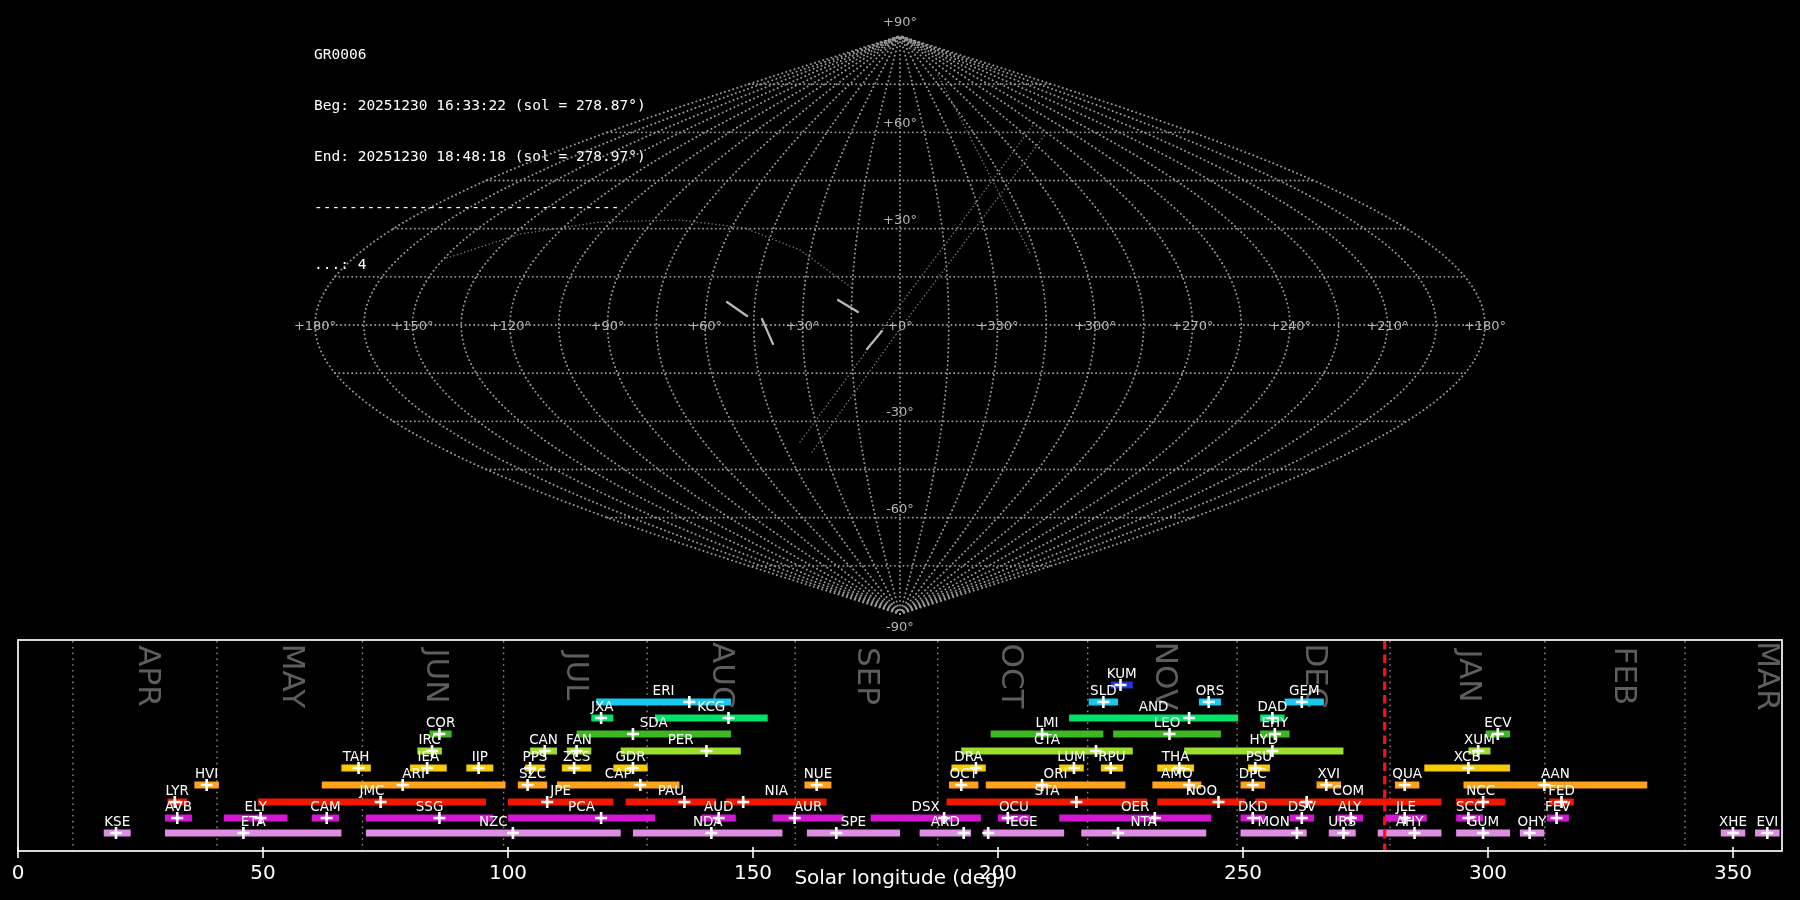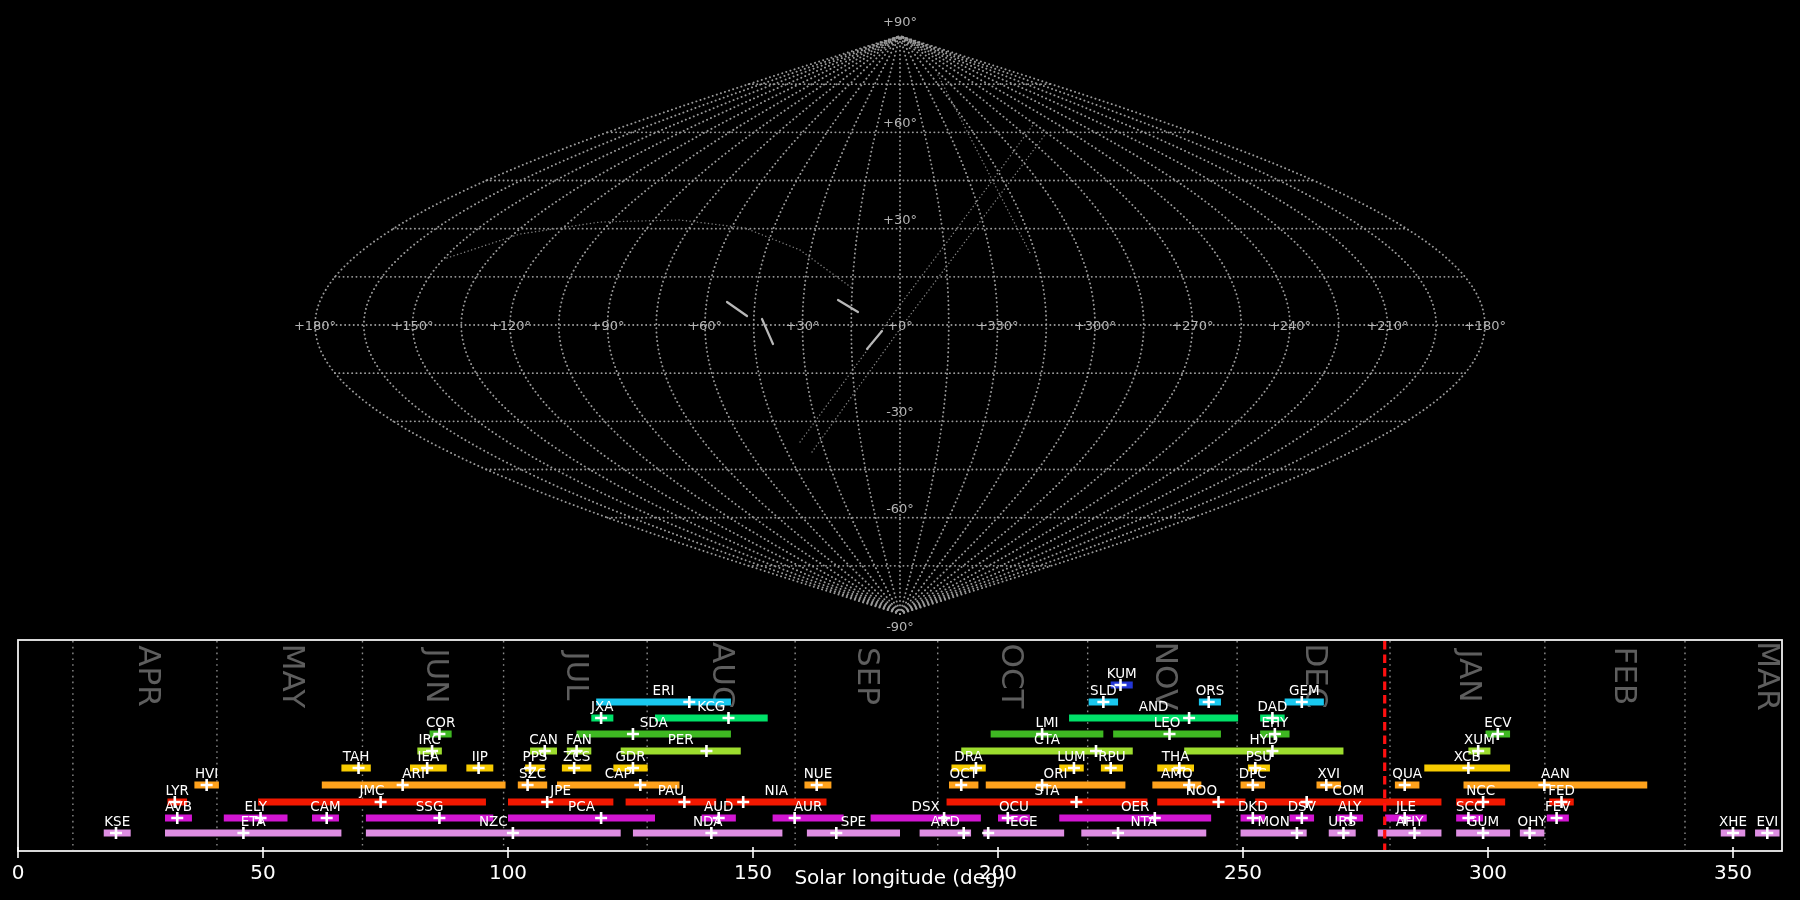--- a/index.html
+++ b/index.html
@@ -7,20 +7,27 @@
   #header{position:absolute;left:314px;top:12px;color:#fff;font-family:"DejaVu Sans Mono",monospace;
           font-size:14.5px;line-height:17px;white-space:pre;}
   #header .gap{margin-top:6px;}
   svg{position:absolute;left:0;top:0;}
   text{font-family:"DejaVu Sans",sans-serif;}
 </style>
 </head>
 <body>
 
 <div id="stage">
+  <div id="header">
+    <div>GR0006</div>
+    <div>Beg: 20251230 16:33:22 (sol = 278.87°)</div>
+    <div>End: 20251230 18:48:18 (sol = 278.97°)</div>
+    <div>-----------------------------------</div>
+    <div class="gap">...: 4</div>
+  </div>
   <svg id="plot" width="1800" height="900" viewBox="0 0 1800 900">
       <line x1="748.5908586150254" y1="565.8333333333334" x2="1051.4091413849746" y2="565.8333333333334" stroke="#9a9a9a" stroke-width="1.9" stroke-dasharray="0.1 4.2" stroke-linecap="round" fill="none"></line>
       <line x1="607.5" y1="517.6666666666666" x2="1192.5" y2="517.6666666666666" stroke="#9a9a9a" stroke-width="1.9" stroke-dasharray="0.1 4.2" stroke-linecap="round" fill="none"></line>
       <line x1="486.34253300586965" y1="469.5" x2="1313.6574669941303" y2="469.5" stroke="#9a9a9a" stroke-width="1.9" stroke-dasharray="0.1 4.2" stroke-linecap="round" fill="none"></line>
       <line x1="393.3751387861034" y1="421.3333333333333" x2="1406.6248612138966" y2="421.3333333333333" stroke="#9a9a9a" stroke-width="1.9" stroke-dasharray="0.1 4.2" stroke-linecap="round" fill="none"></line>
       <line x1="334.933391620895" y1="373.1666666666667" x2="1465.066608379105" y2="373.1666666666667" stroke="#9a9a9a" stroke-width="1.9" stroke-dasharray="0.1 4.2" stroke-linecap="round" fill="none"></line>
       <line x1="315" y1="325" x2="1485" y2="325" stroke="#9a9a9a" stroke-width="1.9" stroke-dasharray="0.1 4.2" stroke-linecap="round" fill="none"></line>
       <line x1="334.933391620895" y1="276.8333333333333" x2="1465.066608379105" y2="276.8333333333333" stroke="#9a9a9a" stroke-width="1.9" stroke-dasharray="0.1 4.2" stroke-linecap="round" fill="none"></line>
       <line x1="393.3751387861034" y1="228.66666666666669" x2="1406.6248612138966" y2="228.66666666666669" stroke="#9a9a9a" stroke-width="1.9" stroke-dasharray="0.1 4.2" stroke-linecap="round" fill="none"></line>
       <line x1="486.34253300586965" y1="180.5" x2="1313.6574669941303" y2="180.5" stroke="#9a9a9a" stroke-width="1.9" stroke-dasharray="0.1 4.2" stroke-linecap="round" fill="none"></line>

